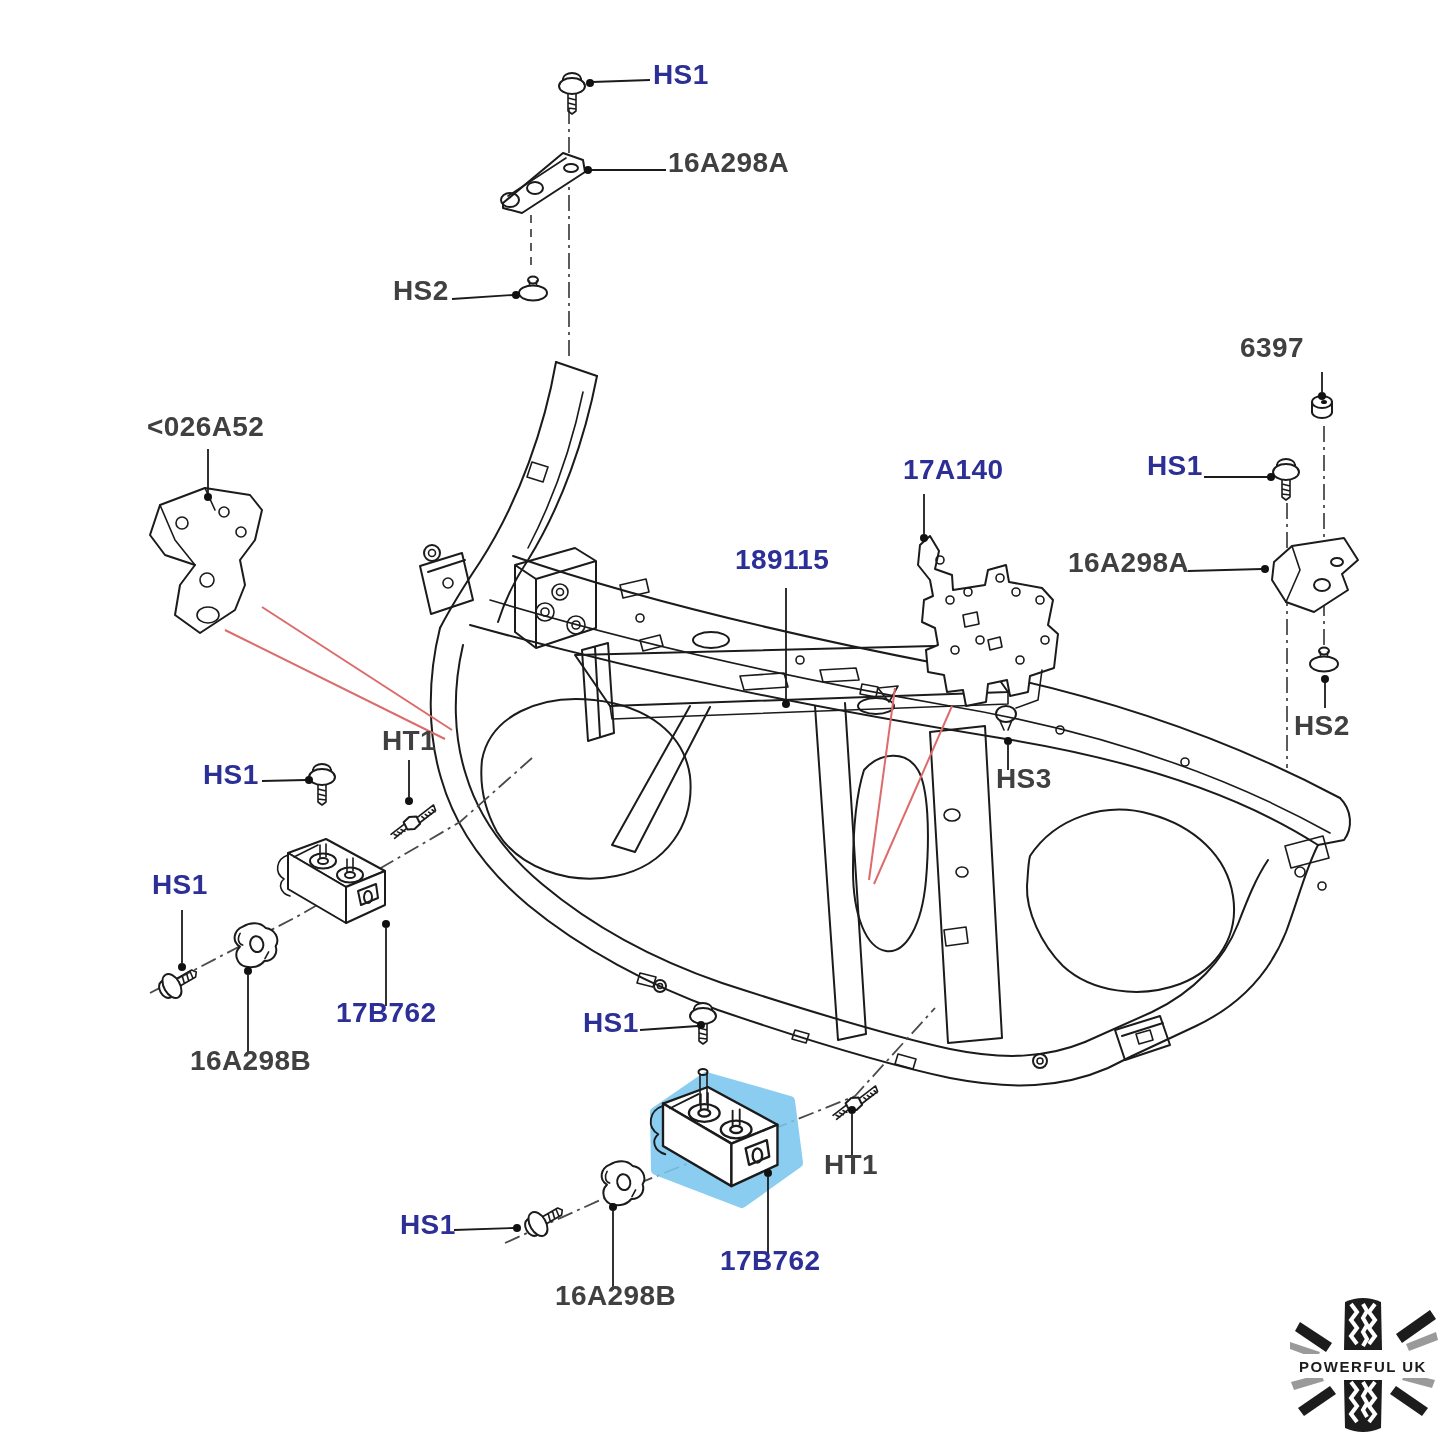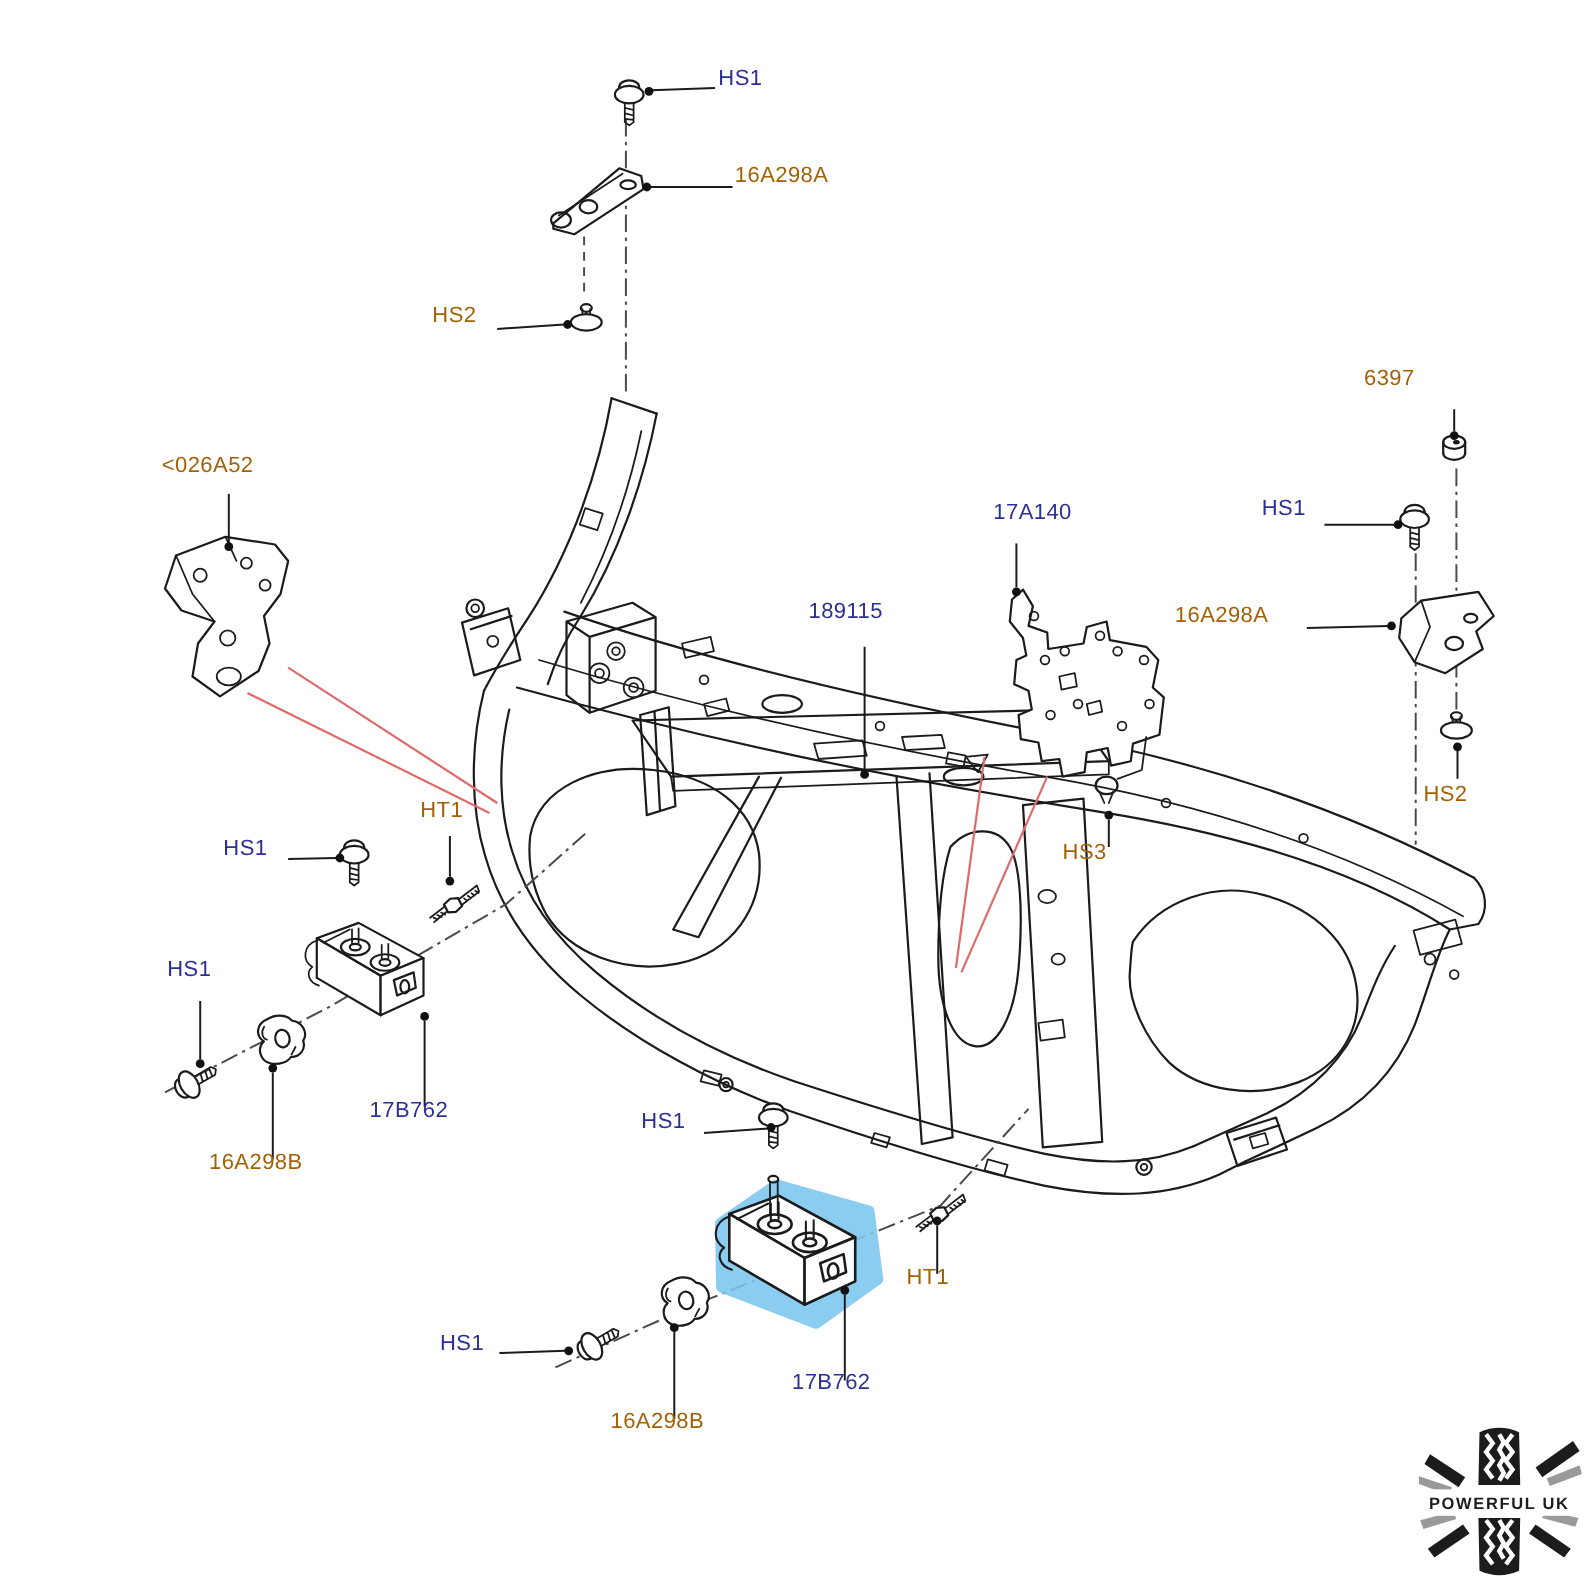--- a/index.html
+++ b/index.html
@@ -1,21 +1,21 @@
 <!DOCTYPE html>
 <html><head>
 <meta charset="utf-8">
 <style>
   html,body{margin:0;padding:0;background:#fff;}
   .stage{position:relative;width:1445px;height:1445px;background:#ffffff;overflow:hidden;
          font-family:"Liberation Sans","DejaVu Sans",sans-serif;}
   .stage svg{position:absolute;left:0;top:0;}
-  .lbl{position:absolute;font-weight:normal;font-size:20px;letter-spacing:.4px;white-space:nowrap;line-height:1;}
+  .lbl{position:absolute;font-weight:bold;font-size:28px;letter-spacing:.4px;white-space:nowrap;line-height:1;}
   .c-blue{color:#2b2f96;}
-  .c-green{color:#a16207;}
+  .c-green{color:#404040;}
   .ln{stroke:#1b1b1b;stroke-width:2;fill:none;stroke-linecap:round;stroke-linejoin:round;}
   .fw{fill:#ffffff;}
   .thin{stroke-width:1.6;}
   .leader{stroke:#1b1b1b;stroke-width:1.8;fill:none;}
   .dot{fill:#111;stroke:none;}
   .axis{stroke:#4a4a4a;stroke-width:1.8;fill:none;stroke-dasharray:16 5 3 5;}
   .dash{stroke:#4a4a4a;stroke-width:1.8;fill:none;stroke-dasharray:8 6;}
   .red{stroke:#dd6b6b;stroke-width:2;fill:none;}
 </style>
 </head>
@@ -306,21 +306,21 @@
 
 <div class="lbl c-blue" style="left:653px;top:61px">HS1</div>
 <div class="lbl c-green" style="left:668px;top:149px">16A298A</div>
 <div class="lbl c-green" style="left:393px;top:277px">HS2</div>
 <div class="lbl c-green" style="left:1240px;top:334px">6397</div>
 <div class="lbl c-green" style="left:147px;top:413px">&lt;026A52</div>
 <div class="lbl c-blue" style="left:903px;top:456px">17A140</div>
 <div class="lbl c-blue" style="left:1147px;top:452px">HS1</div>
 <div class="lbl c-blue" style="left:735px;top:546px">189115</div>
 <div class="lbl c-green" style="left:1068px;top:549px">16A298A</div>
-<div class="lbl c-green" style="left:966px;top:765px">HS3</div>
+<div class="lbl c-green" style="left:996px;top:765px">HS3</div>
 <div class="lbl c-green" style="left:1294px;top:712px">HS2</div>
 <div class="lbl c-green" style="left:382px;top:727px">HT1</div>
 <div class="lbl c-blue" style="left:203px;top:761px">HS1</div>
 <div class="lbl c-blue" style="left:152px;top:871px">HS1</div>
 <div class="lbl c-blue" style="left:336px;top:999px">17B762</div>
 <div class="lbl c-green" style="left:190px;top:1047px">16A298B</div>
 <div class="lbl c-blue" style="left:583px;top:1009px">HS1</div>
 <div class="lbl c-green" style="left:824px;top:1151px">HT1</div>
 <div class="lbl c-blue" style="left:400px;top:1211px">HS1</div>
 <div class="lbl c-blue" style="left:720px;top:1247px">17B762</div>

